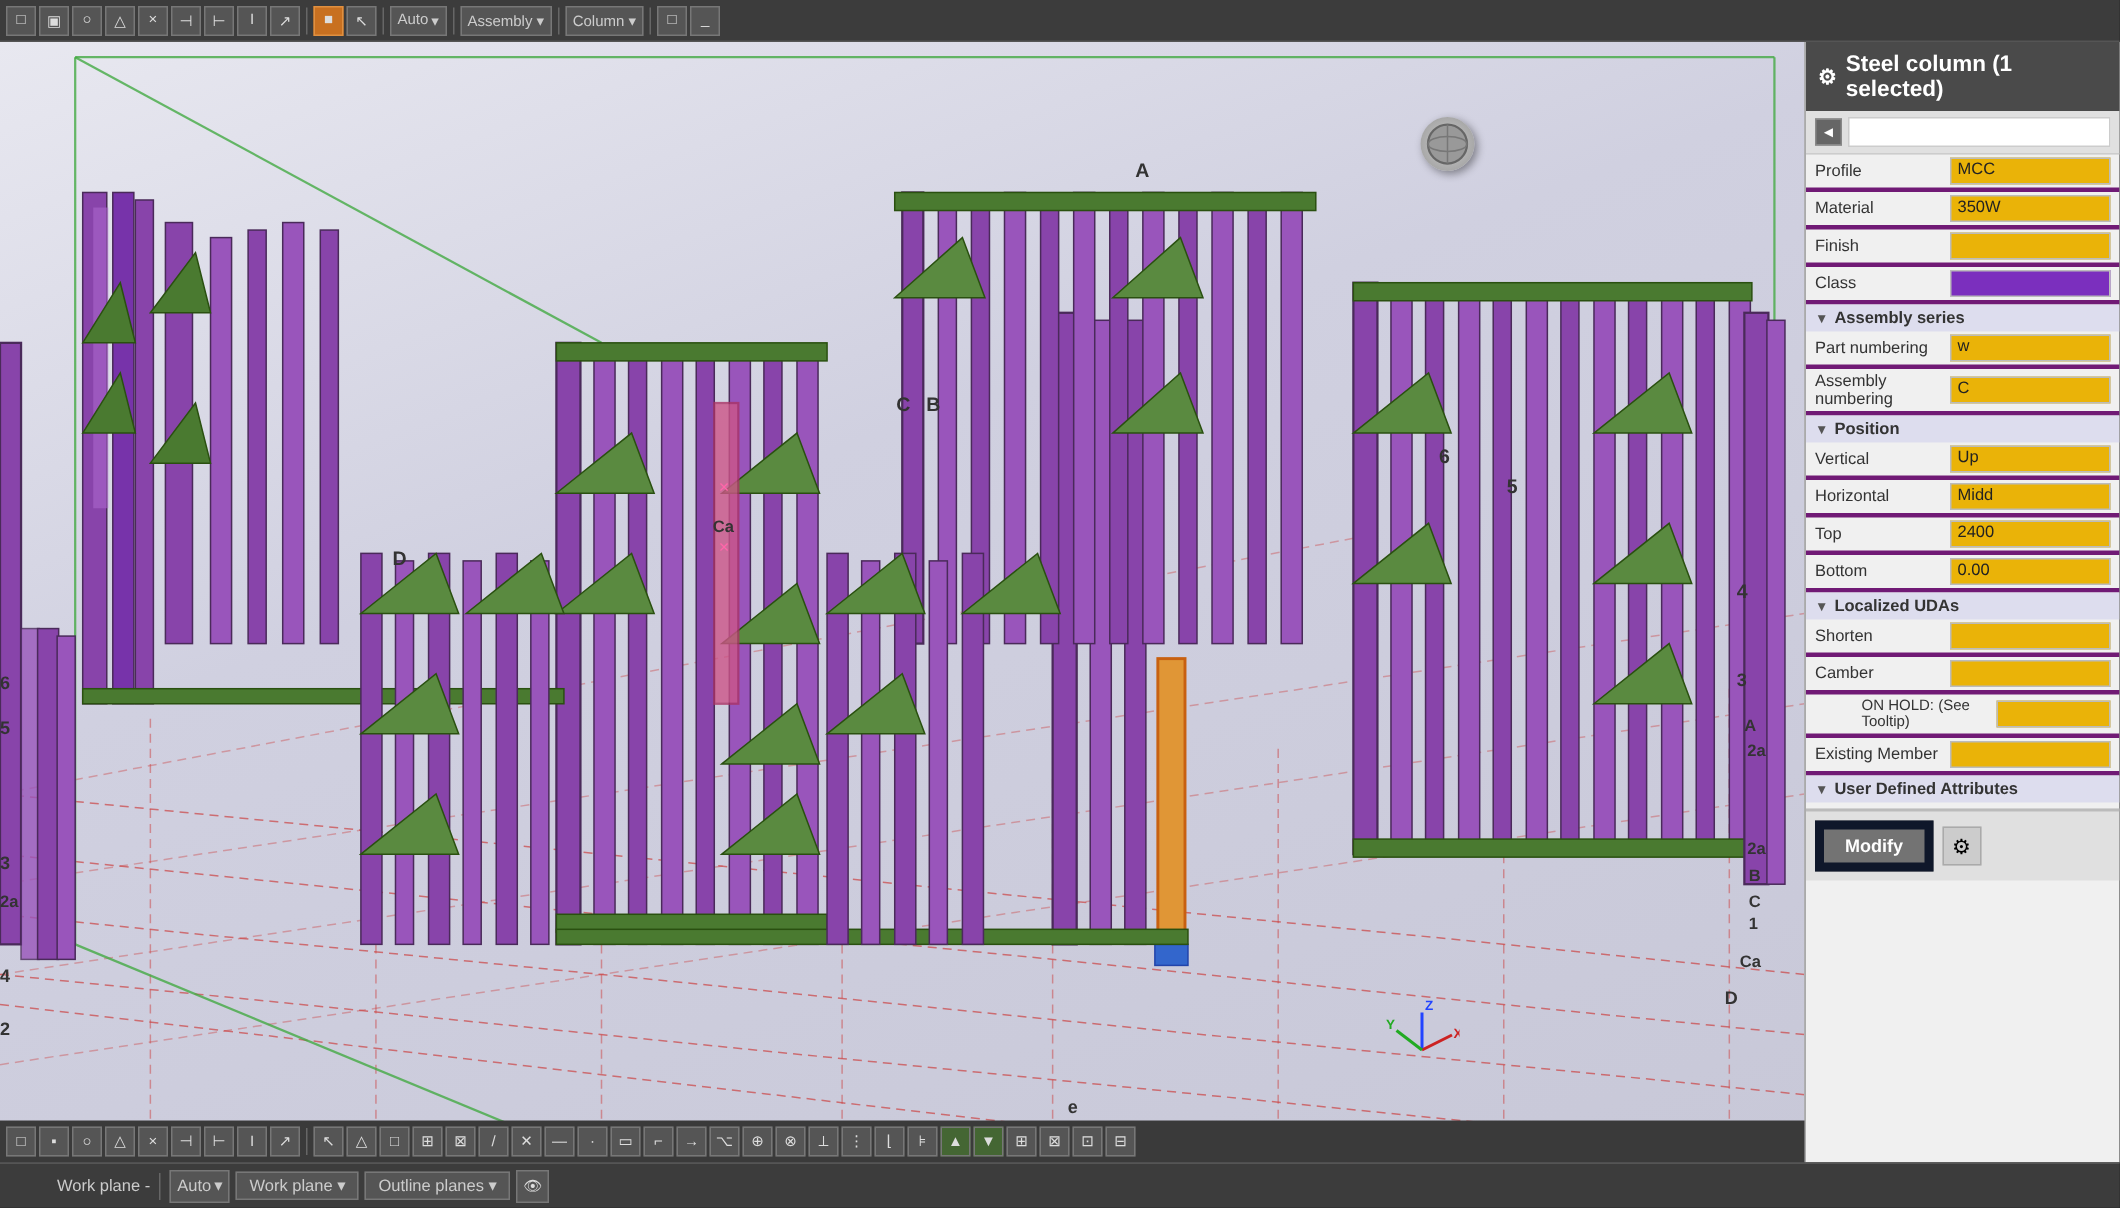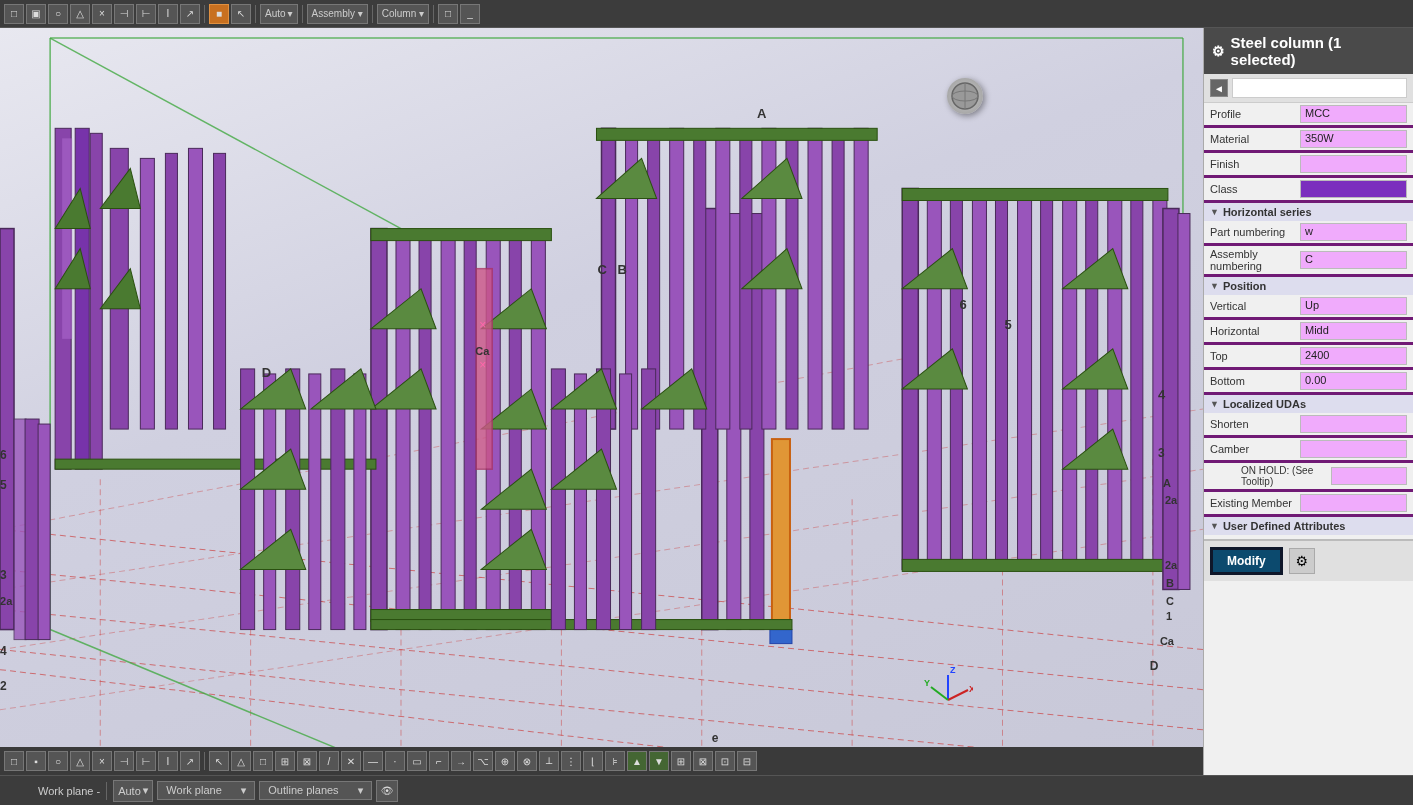--- a/index.html
+++ b/index.html
@@ -82,21 +82,21 @@
     }
 
     .panel-label {
       flex: 0 0 90px;
       color: #333;
       font-size: 11px;
     }
 
     .panel-value {
       flex: 1;
-      background: #f0abfc;
+      background: #eab308;
       border: 1px solid #bbb;
       padding: 1px 4px;
       font-size: 11px;
       color: #222;
       min-height: 18px;
       white-space: nowrap;
       overflow: hidden;
     }
 
     .panel-value.colored {
@@ -139,21 +139,22 @@
     }
 
     .bottom-btn {
       background: #555;
       border: 1px solid #777;
       color: #ccc;
       padding: 2px 8px;
       font-size: 11px;
       cursor: pointer;
       display: flex;
-      gap: 19px;
+      align-items: center;
+      gap: 3px;
     }
 
     .bottom-dropdown {
       background: #555;
       border: 1px solid #777;
       color: #ccc;
       padding: 2px 4px;
       font-size: 11px;
       cursor: pointer;
       display: flex;
@@ -217,22 +218,22 @@
       padding: 1px 4px;
       font-size: 10px;
       height: 20px;
       cursor: pointer;
       display: flex;
       align-items: center;
       gap: 2px;
     }
 
     #modify-btn {
-      background: #0c4a6e;
-      border: 3px solid #0f172a;
+      background: #737373;
+      border: 6px solid #0f172a;
       color: #fff;
       padding: 4px 14px;
       font-size: 12px;
       cursor: pointer;
       font-weight: bold;
     }
 
     #panel-icon-btn {
       width: 26px;
       height: 26px;
@@ -533,21 +534,21 @@
     <span class="panel-value"></span>
   </div>
 
   <div class="panel-row">
     <span class="panel-label">Class</span>
     <span class="panel-value colored"></span>
   </div>
 
   <div class="section-header">
     <span class="section-triangle">▼</span>
-    <span>Horizontal series</span>
+    <span>Assembly series</span>
   </div>
 
   <div class="panel-row">
     <span class="panel-label">Part numbering</span>
     <span class="panel-value">w</span>
   </div>
 
   <div class="panel-row">
     <span class="panel-label">Assembly numbering</span>
     <span class="panel-value">C</span>

